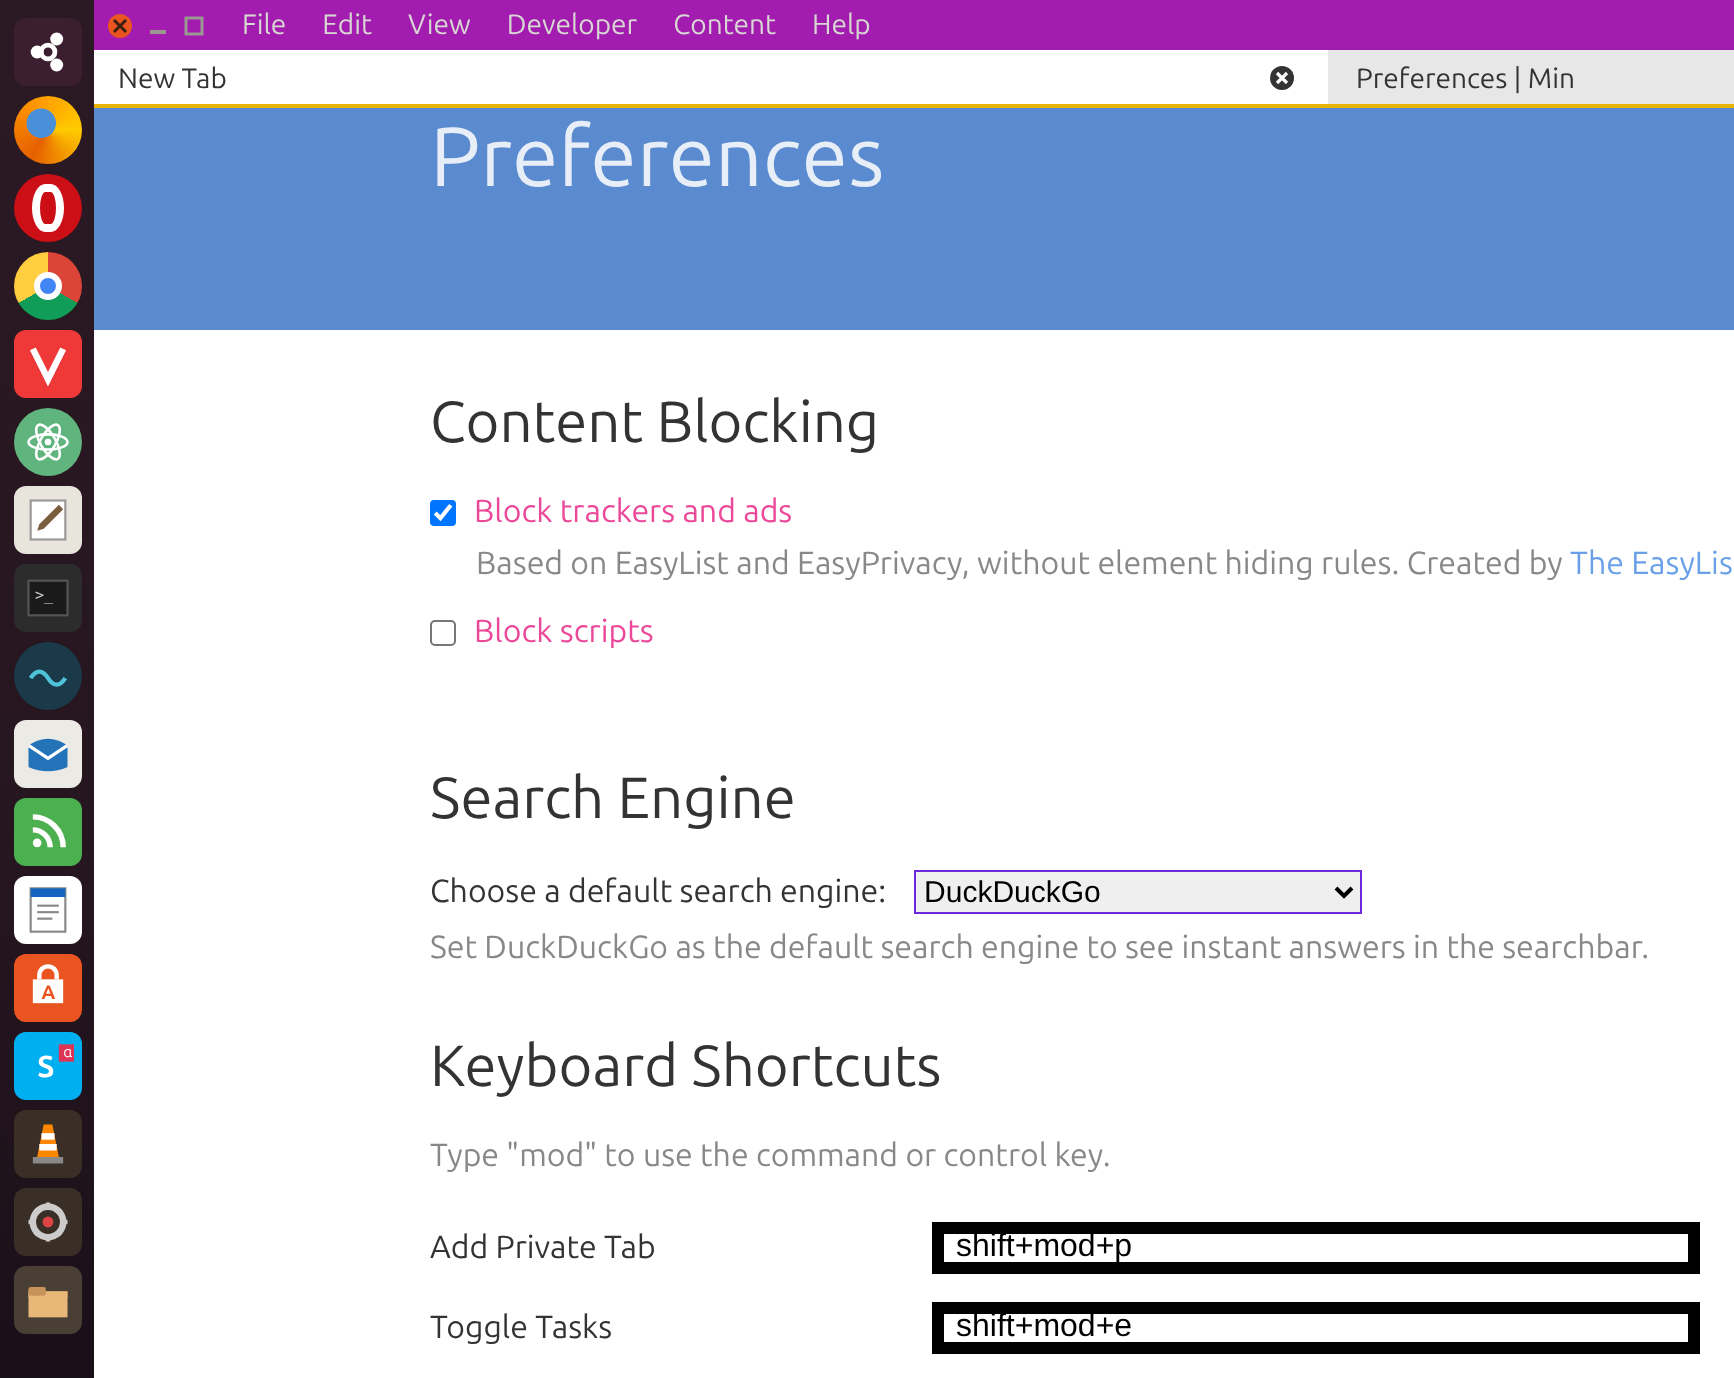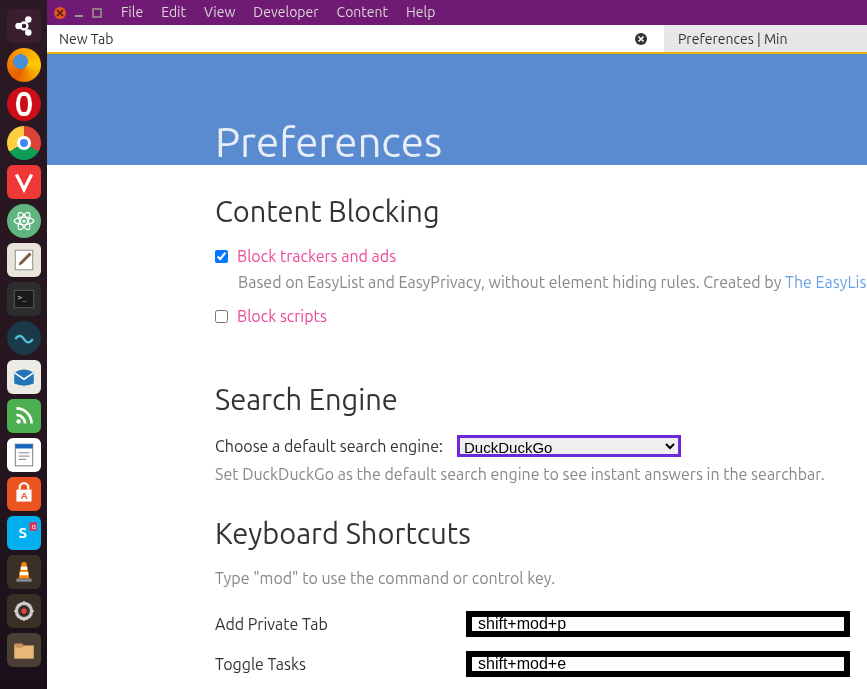--- a/index.html
+++ b/index.html
@@ -9,46 +9,46 @@
 
 
 .launcher { width: 47px; background: linear-gradient(to bottom, #2b1923, #261620 60%, #1a1019); display: flex; flex-direction: column; align-items: center; padding-top: 9px; gap: 5px; }
 .launcher-item { width: 34px; height: 34px; border-radius: 6px; display: flex; align-items: center; justify-content: center; font-size: 14px; cursor: pointer; }
 .launcher-item svg { width: 26px; height: 26px; }
 
 
 .col { flex: 1; display: flex; flex-direction: column; }
 
 
-.menubar { height: 25px; background: #701a75; display: flex; align-items: center; color: #d8d7d3; font-size: 14px; padding-left: 4px; gap: 0; }
+.menubar { height: 25px; background: #a21caf; display: flex; align-items: center; color: #d8d7d3; font-size: 14px; padding-left: 4px; gap: 0; }
 .win-ctrl { display: flex; gap: 8px; align-items: center; padding: 0 10px 0 3px; }
 .win-dot { width: 12px; height: 12px; border-radius: 50%; display:flex; align-items:center; justify-content:center; }
 .menu-item { padding: 0 9px; cursor: pointer; line-height: 25px; }
 
 
 .tabstrip { height: 29px; background: #fff; display: flex; align-items: stretch; border-bottom: 2px solid #eab308; font-size: 14px; }
 .tab { flex: 1; display: flex; align-items: center; padding-left: 12px; position: relative; cursor: pointer; }
 .tab.inactive { background: #e7e7e7; }
 .tab-close { position: absolute; right: 16px; top: 50%; transform: translateY(-50%); width: 14px; height: 14px; cursor: pointer; }
 
 
-.hero { background: #5a8acf; background: linear-gradient(to right, #5a8bcf, #5a8bd1); height: 111px; display: flex; align-items: flex-end; padding-left: 168px; }
+.hero { background: #5a8acf; background: linear-gradient(to right, #5a8bcf, #5a8bd1); height: 111px; display: flex; align-items: flex-start; padding-left: 168px; }
 .hero h1 { color: #e8eef7; font-size: 42px; font-weight: 400; }
 
 
 .content { flex: 1; padding: 30px 0 0 168px; overflow: hidden; }
 .content h2 { font-size: 29px; font-weight: 400; color: #333; margin-bottom: 20px; }
 .content h2.mt { margin-top: 40px; }
 .chk-row { display: flex; align-items: flex-start; gap: 9px; margin-bottom: 8px; }
 .chk-row input { margin-top: 3px; cursor: pointer; }
 .chk-row .lbl { font-size: 16px; color: #ec4899; }
 .sub { font-size: 16px; color: #888; margin-left: 23px; margin-bottom: 16px; }
 .sub a { color: #6aa0e8; text-decoration: none; }
 .se-row { display: flex; align-items: center; gap: 14px; margin-bottom: 8px; font-size: 16px; }
-.se-row select { width: 224px; height: 22px; font-size: 15px; border: 3px solid #6d28d9; background:#efefef; cursor:pointer; }
+.se-row select { width: 224px; height: 22px; font-size: 15px; border: 1px solid #6d28d9; background:#efefef; cursor:pointer; }
 .se-sub { font-size: 16px; color: #888; }
 .ks-sub { font-size: 16px; color: #888; margin-bottom: 24px; }
 .ks-row { display: flex; align-items: center; margin-bottom: 14px; }
 .ks-row .klabel { width: 251px; font-size: 16px; }
 .ks-row input { width: 384px; height: 26px; padding: 2px 6px; font-size: 16px; border: 6px solid #000000; }
 </style>
 </head>
 <body>
 
 <div class="root">

